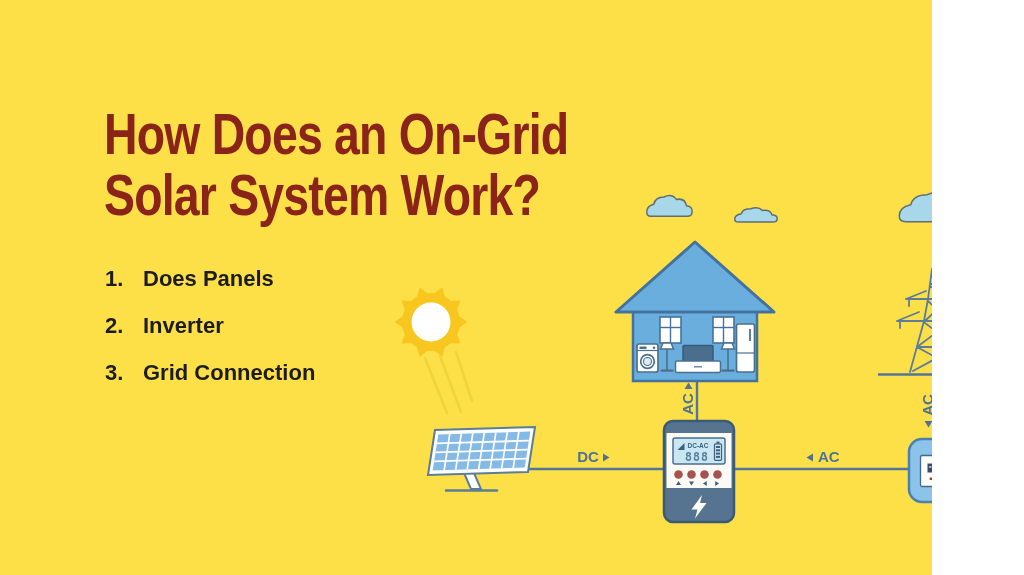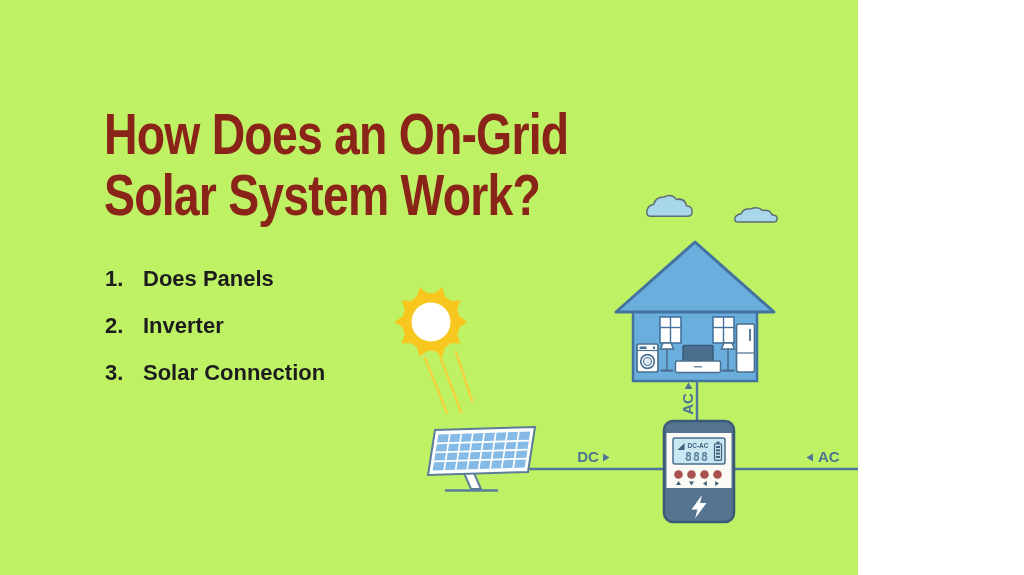--- a/index.html
+++ b/index.html
@@ -1,16 +1,16 @@
 <!DOCTYPE html>
 <html><head>
 <meta charset="utf-8">
 <style>
   html,body{margin:0;padding:0;background:#ffffff;font-family:"Liberation Sans",sans-serif;}
-  .canvas{position:relative;width:858px;height:575px;background:#bef264;overflow:hidden;}
+  .canvas{position:relative;width:932px;height:575px;background:#fde047;overflow:hidden;}
   .title{position:absolute;left:104px;top:103px;font-size:58px;font-weight:700;
          line-height:1.06;letter-spacing:-1px;color:#8a2318;
          transform:scaleX(0.80);transform-origin:left top;white-space:nowrap;}
   .steps{position:absolute;left:105px;top:266px;margin:0;padding:0;list-style:none;}
   .step{display:flex;align-items:baseline;font-size:22px;font-weight:700;color:#1c1c1e;margin-bottom:21px;}
   .step .num{width:38px;flex:0 0 38px;}
   svg.diagram{position:absolute;left:0;top:0;}
   text{font-family:"Liberation Sans",sans-serif;}
   .seg{font-family:"DejaVu Sans Mono",monospace;}
 </style>
@@ -28,21 +28,21 @@
     <li class="step">
       <span class="num">1.</span>
       <span class="lbl">Does Panels</span>
     </li>
     <li class="step">
       <span class="num">2.</span>
       <span class="lbl">Inverter</span>
     </li>
     <li class="step">
       <span class="num">3.</span>
-      <span class="lbl">Solar Connection</span>
+      <span class="lbl">Grid Connection</span>
     </li>
   </ol>
 
   <svg class="diagram" width="1024" height="575" viewBox="0 0 1024 575">
     <defs>
       <path id="cloudShape" d="M6,29 Q1,29 1,24 Q1,16 10,14 Q12,5 23,5 Q33,0 39,8 Q50,6 52,16 Q60,17 59,24 Q59,29 53,29 Z" fill="#a7d7e8" stroke="#5f6d74" stroke-width="1.5" vector-effect="non-scaling-stroke"></path>
     </defs>
 
     <use href="#cloudShape" transform="translate(646,193) scale(0.78,0.80)"></use>
     <use href="#cloudShape" transform="translate(734,206) scale(0.73,0.55)"></use>

